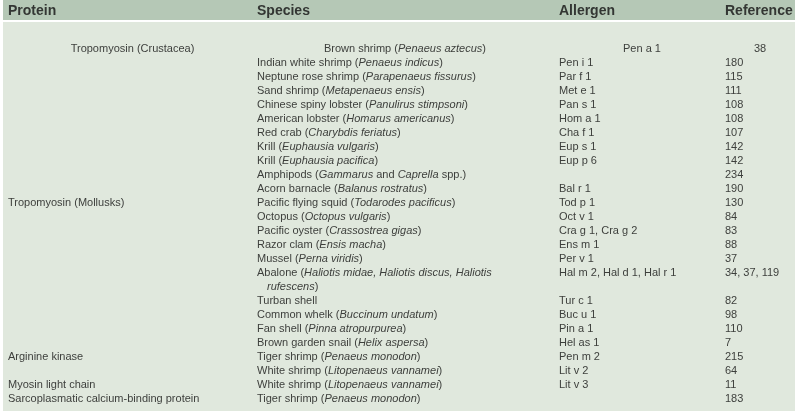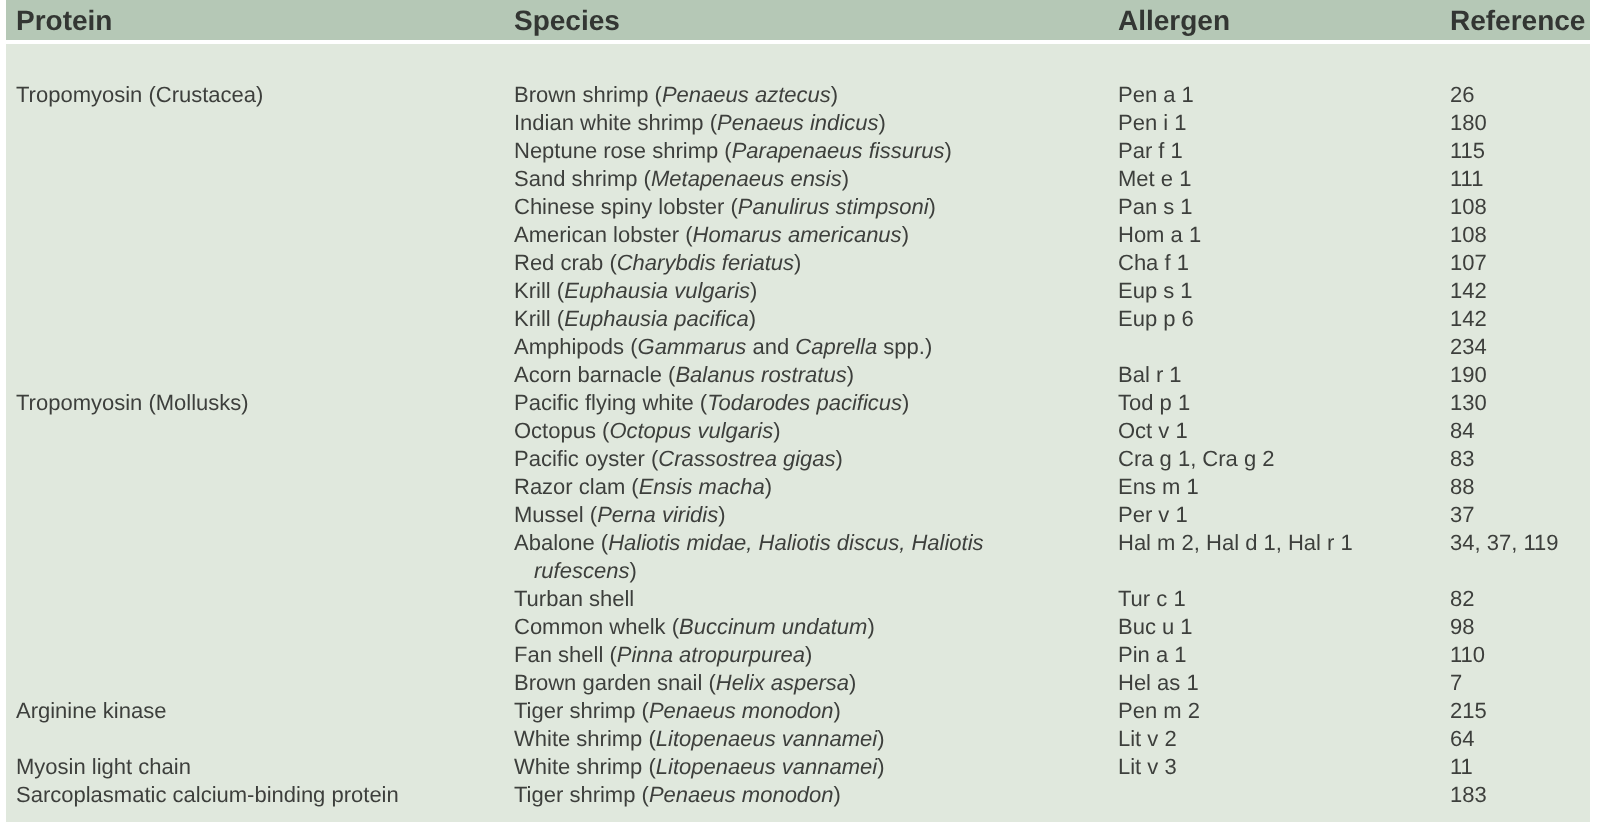--- a/index.html
+++ b/index.html
@@ -21,21 +21,21 @@
     border-bottom:2px solid #ffffff;
   }
   thead th:first-child{padding-left:5px;}
   tbody{background:var(--body-bg,#e0e8dd);}
   tbody td{
     font-size:11px;line-height:14px;vertical-align:top;
     padding:0;color:#3d3f3c;white-space:normal;
   }
   tbody td.protein-cell{padding-left:5px;}
   tbody td.species-cell{padding-left:10px;text-indent:-10px;padding-right:6px;}
-  tbody tr:first-child td{padding-top:19px;}
+  tbody tr:first-child td{padding-top:19px;text-align:center;}
   tbody tr:last-child td{padding-bottom:6px;}
   i{font-style:italic;}
 </style>
 </head>
 <body style="--header-bg: #b5c8b6; --body-bg: #e0e8dd;">
 
 <div class="table-wrap">
   <table>
     <colgroup>
       <col class="c-protein">
@@ -49,21 +49,21 @@
           <th>Species</th>
           <th>Allergen</th>
           <th>Reference</th>
         </tr>
     </thead>
     <tbody>
         <tr>
           <td class="protein-cell">Tropomyosin (Crustacea)</td>
           <td class="species-cell"><span>Brown shrimp (</span><i>Penaeus aztecus</i><span>)</span></td>
           <td class="allergen-cell">Pen a 1</td>
-          <td class="reference-cell">26</td>
+          <td class="reference-cell">38</td>
         </tr>
         <tr>
           <td class="protein-cell"></td>
           <td class="species-cell"><span>Indian white shrimp (</span><i>Penaeus indicus</i><span>)</span></td>
           <td class="allergen-cell">Pen i 1</td>
           <td class="reference-cell">180</td>
         </tr>
         <tr>
           <td class="protein-cell"></td>
           <td class="species-cell"><span>Neptune rose shrimp (</span><i>Parapenaeus fissurus</i><span>)</span></td>
@@ -113,21 +113,21 @@
           <td class="reference-cell">234</td>
         </tr>
         <tr>
           <td class="protein-cell"></td>
           <td class="species-cell"><span>Acorn barnacle (</span><i>Balanus rostratus</i><span>)</span></td>
           <td class="allergen-cell">Bal r 1</td>
           <td class="reference-cell">190</td>
         </tr>
         <tr>
           <td class="protein-cell">Tropomyosin (Mollusks)</td>
-          <td class="species-cell"><span>Pacific flying white (</span><i>Todarodes pacificus</i><span>)</span></td>
+          <td class="species-cell"><span>Pacific flying squid (</span><i>Todarodes pacificus</i><span>)</span></td>
           <td class="allergen-cell">Tod p 1</td>
           <td class="reference-cell">130</td>
         </tr>
         <tr>
           <td class="protein-cell"></td>
           <td class="species-cell"><span>Octopus (</span><i>Octopus vulgaris</i><span>)</span></td>
           <td class="allergen-cell">Oct v 1</td>
           <td class="reference-cell">84</td>
         </tr>
         <tr>

